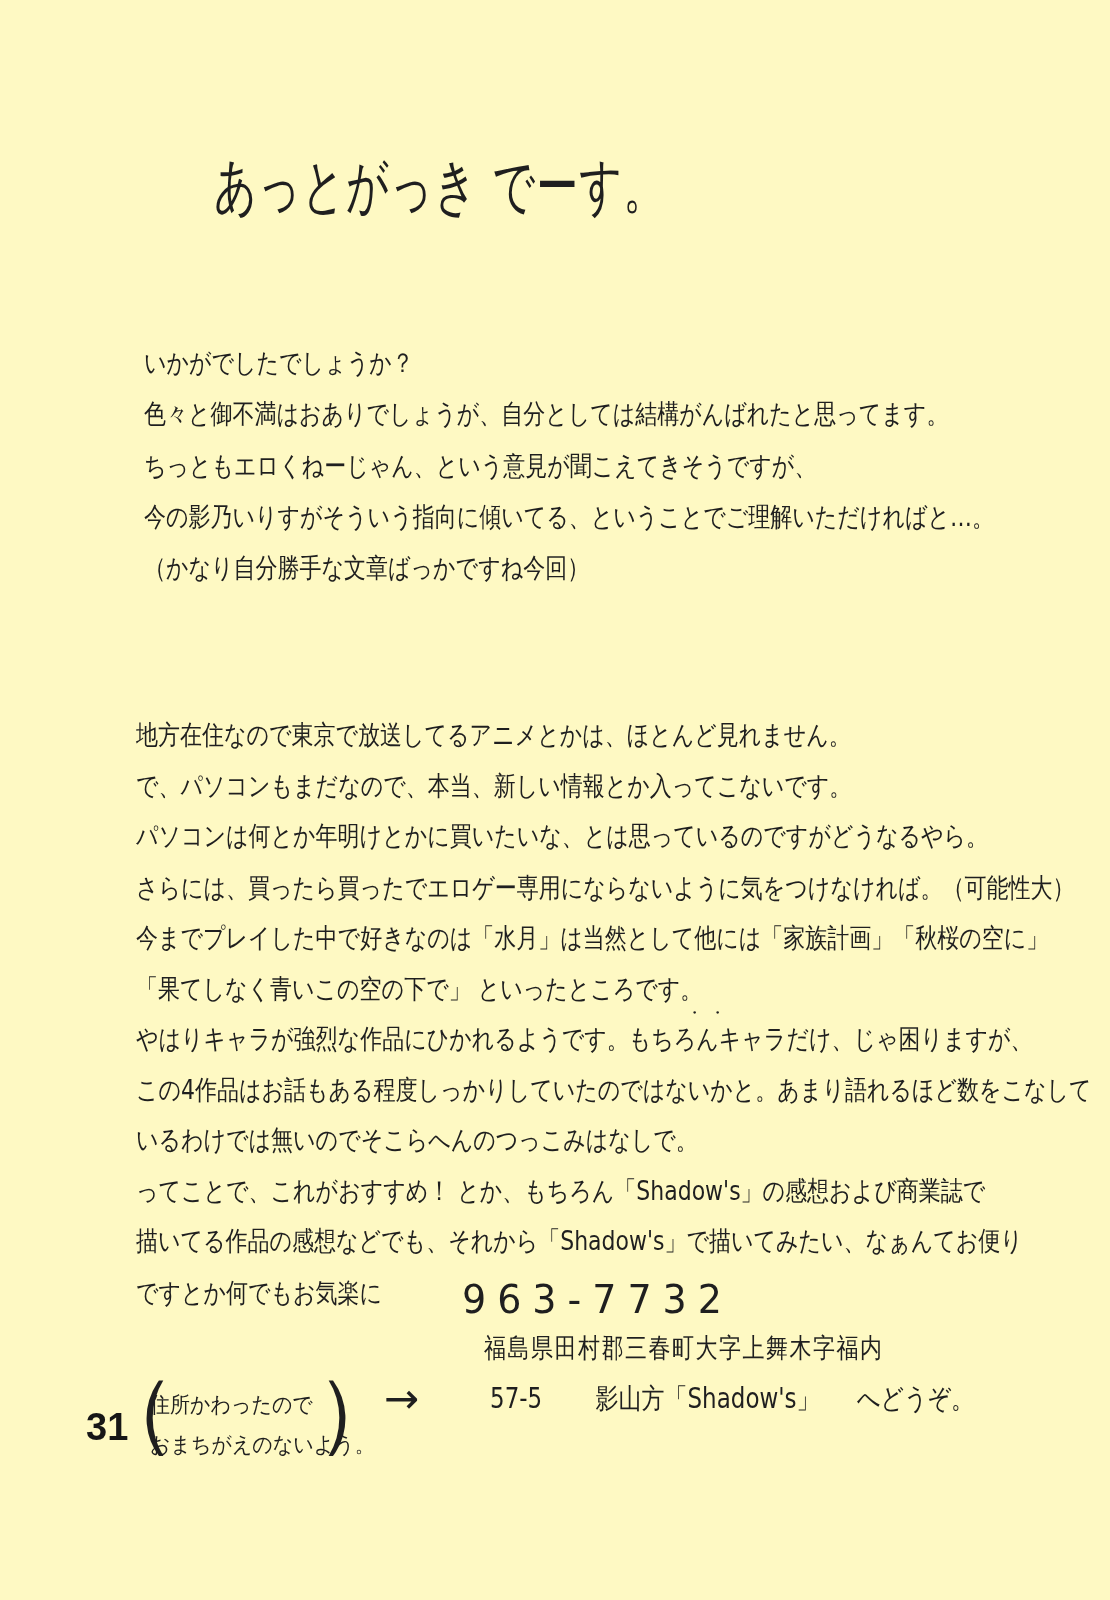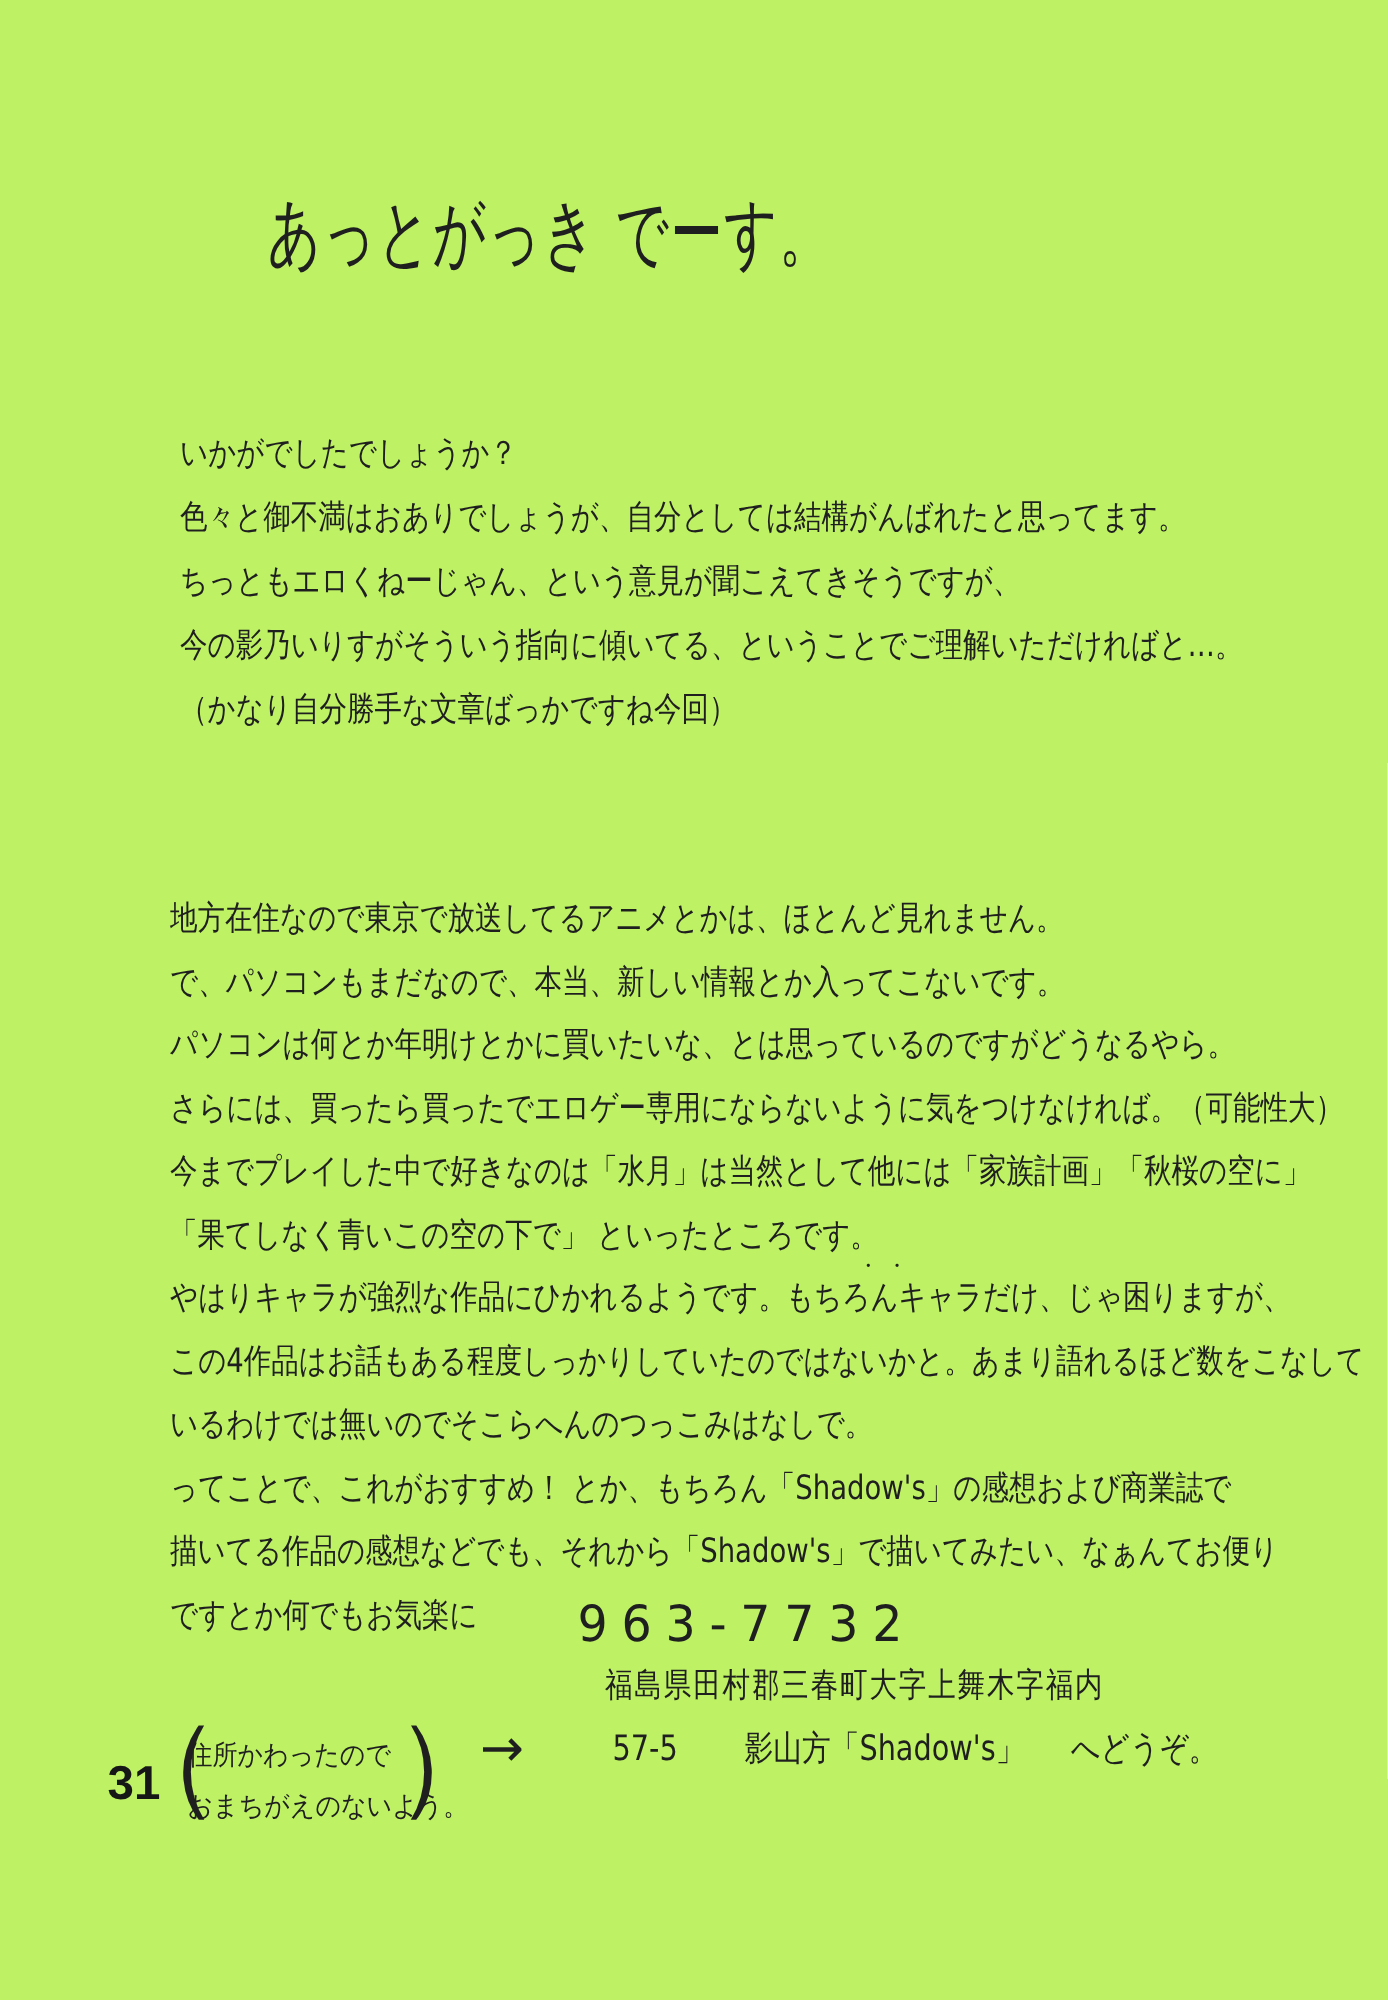--- a/index.html
+++ b/index.html
@@ -1,21 +1,21 @@
 <!DOCTYPE html>
 <html><head>
 <meta charset="utf-8">
 <style>
   html,body{margin:0;padding:0;}
   body{
     width:1110px;height:1600px;background:#ffffff;
     font-family:"DejaVu Sans","Liberation Sans",sans-serif;
     color:#1f1f1f;overflow:hidden;position:relative;
   }
-  .page{position:absolute;left:0;top:0;width:1110px;height:1600px;background:#bef264;}
+  .page{position:absolute;left:0;top:0;width:1110px;height:1600px;background:#fef9c3;}
   .abs{position:absolute;white-space:nowrap;transform-origin:0 0;}
   .hand{color:#1f1f1f;}
   .title{
     left:214px;top:146px;font-size:42px;letter-spacing:1px;
     transform:scaleY(1.45);font-weight:500;margin:0;
   }
   .para{font-size:22px;transform:scaleY(1.22);}
   .para .line{height:41px;line-height:41px;}
   .para1{left:144px;top:338px;}
   .para1 .line{height:42px;line-height:42px;}

